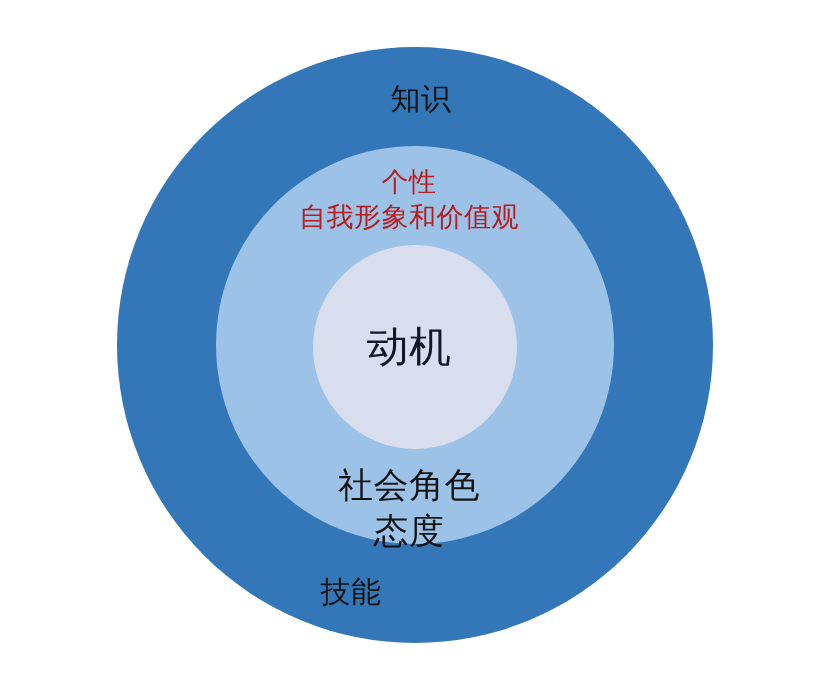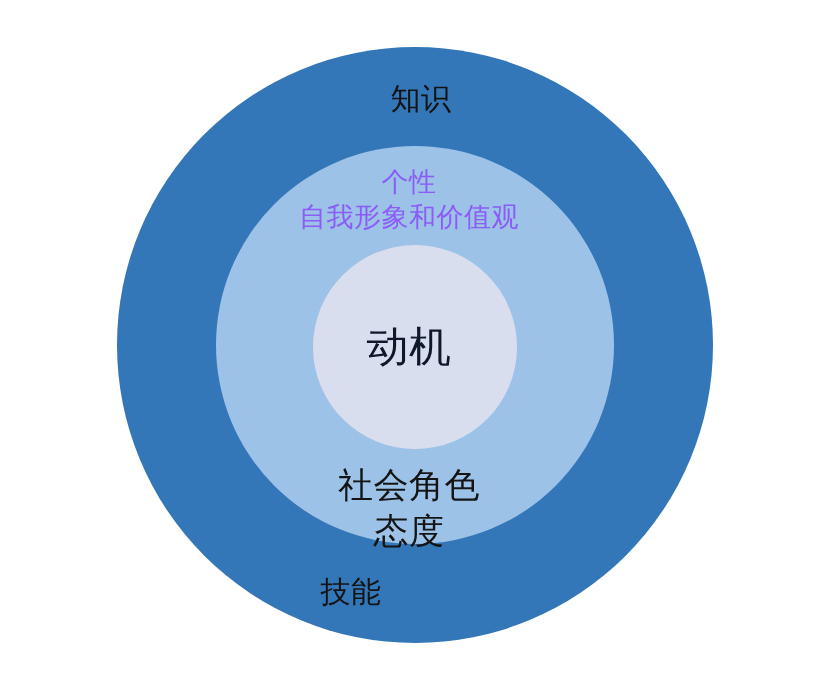--- a/index.html
+++ b/index.html
@@ -110,21 +110,21 @@
 <div id="diagram-stage">
 
   <div class="ring" id="ring-outer" style="background-color: rgb(51, 119, 184);"></div>
 
   <div class="ring" id="ring-middle" style="background-color: rgb(156, 194, 232);"></div>
 
   <div class="ring" id="ring-inner" style="background-color: rgb(217, 222, 238);"></div>
 
   <div class="label" id="label-outer-top" style="color: rgb(20, 20, 20); margin-left: 12px;">知识</div>
 
-  <div class="label" id="label-middle-top" style="color: #8b5cf6;">个性
+  <div class="label" id="label-middle-top" style="color: #b91c1c;">个性
 自我形象和价值观</div>
 
   <div class="label" id="label-inner" style="color: #0f172a;">动机</div>
 
   <div class="label" id="label-middle-bottom" style="color: rgb(20, 20, 20);">社会角色
 态度</div>
 
   <div class="label" id="label-outer-bottom" style="color: rgb(20, 20, 20);">技能</div>
 
 </div>

